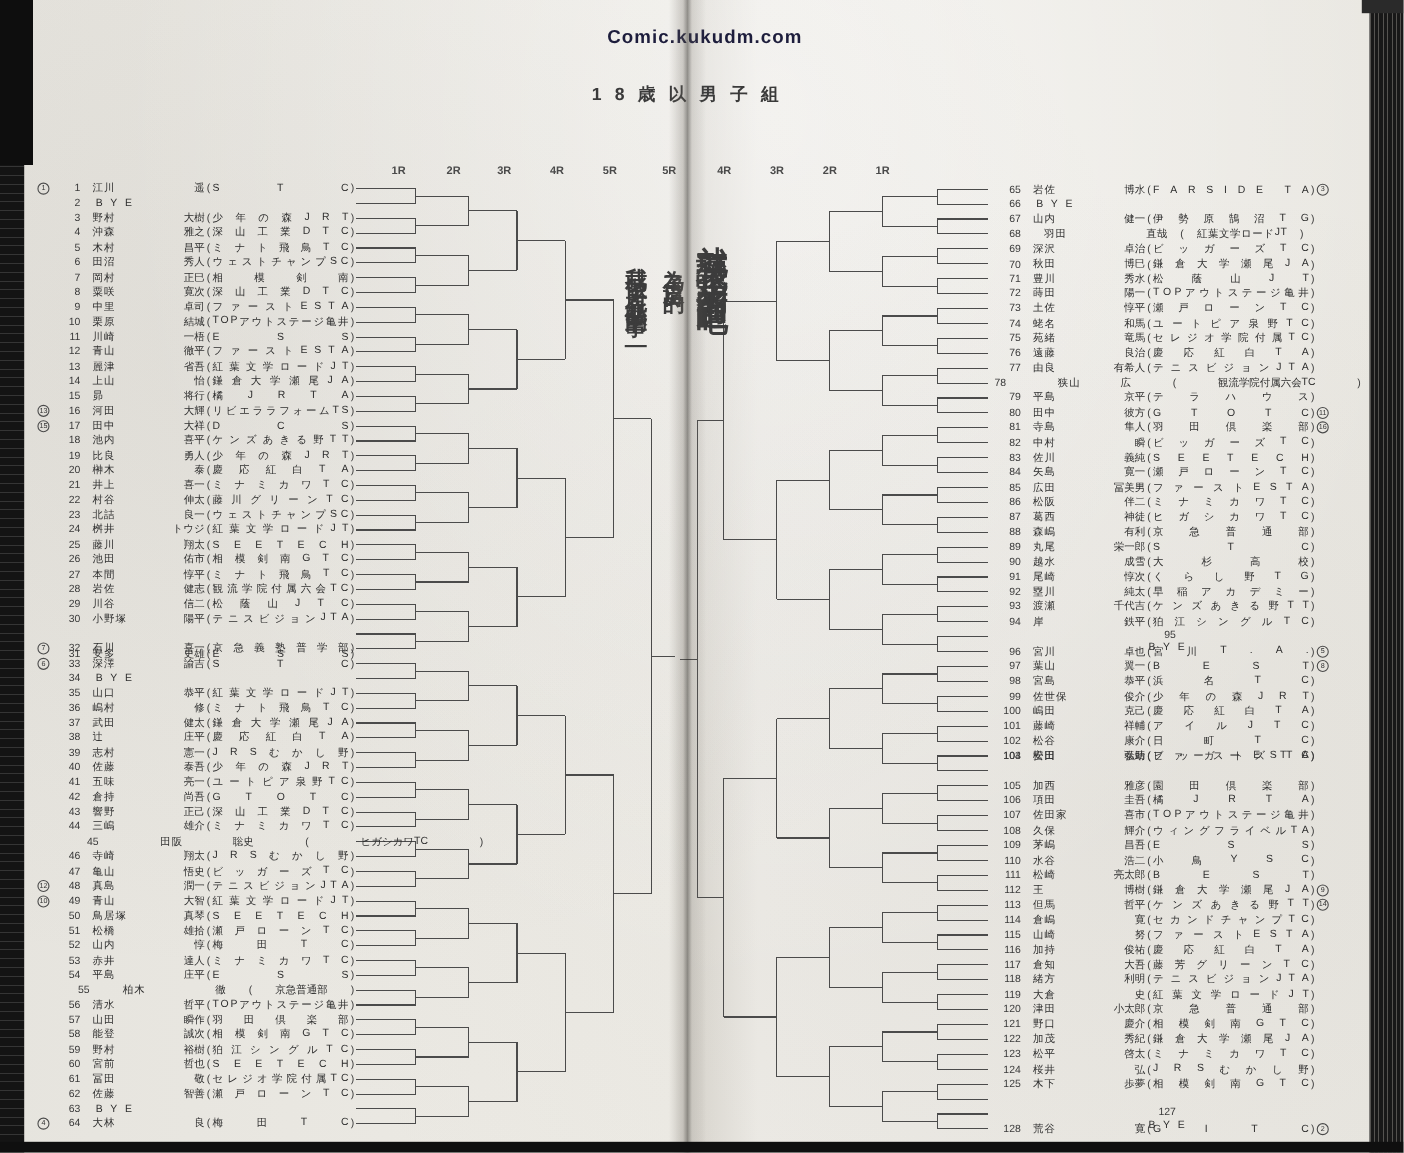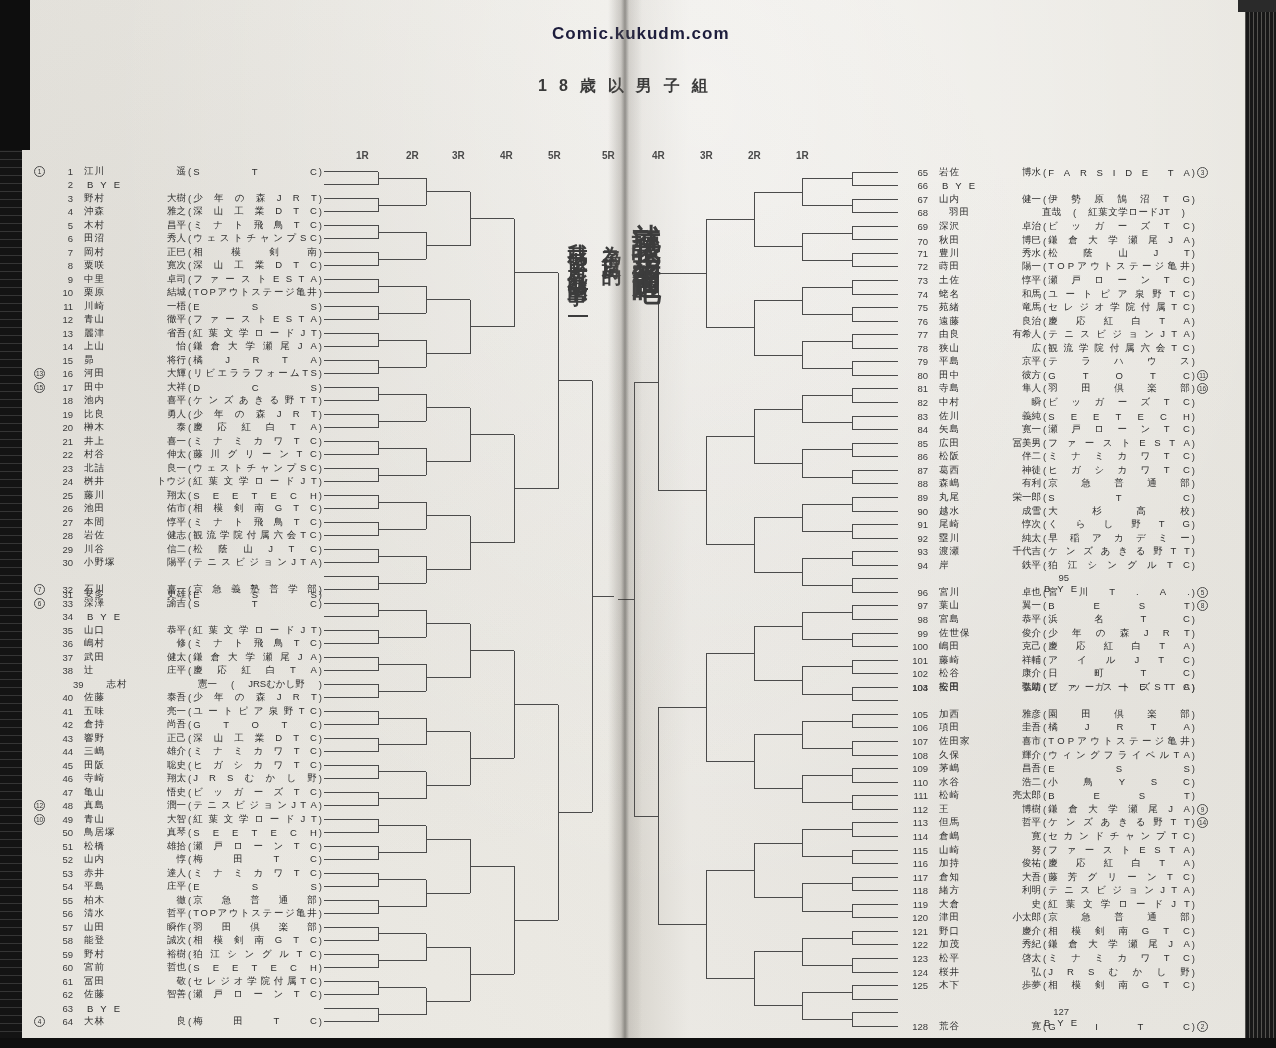--- a/index.html
+++ b/index.html
@@ -1088,21 +1088,21 @@
         <span class="club">
           <i>慶</i>
           <i>応</i>
           <i>紅</i>
           <i>白</i>
           <i>T</i>
           <i>A</i>
         </span>
         <span class="par">)</span>
       </div>
-      <div class="row l" style="top: 677.522px; gap: 12px;">
+      <div class="row l" style="top: 677.522px;">
         <span class="seedslot"></span>
         <span class="num">39</span>
         <span class="sur">志村</span>
         <span class="giv">憲一</span>
         <span class="par">(</span>
         <span class="club">
           <i>J</i>
           <i>R</i>
           <i>S</i>
           <i>む</i>
@@ -1190,21 +1190,21 @@
           <i>ミ</i>
           <i>ナ</i>
           <i>ミ</i>
           <i>カ</i>
           <i>ワ</i>
           <i>T</i>
           <i>C</i>
         </span>
         <span class="par">)</span>
       </div>
-      <div class="row l" style="top: 758.486px;">
+      <div class="row l" style="top: 758.486px; gap: 45px;">
         <span class="seedslot"></span>
         <span class="num">45</span>
         <span class="sur">田阪</span>
         <span class="giv">聡史</span>
         <span class="par">(</span>
         <span class="club">
           <i>ヒ</i>
           <i>ガ</i>
           <i>シ</i>
           <i>カ</i>
@@ -1362,21 +1362,21 @@
         <span class="sur">平島</span>
         <span class="giv">庄平</span>
         <span class="par">(</span>
         <span class="club">
           <i>E</i>
           <i>S</i>
           <i>S</i>
         </span>
         <span class="par">)</span>
       </div>
-      <div class="row l" style="top: 893.426px;">
+      <div class="row l" style="top: 893.426px; gap: 19px;">
         <span class="seedslot"></span>
         <span class="num">55</span>
         <span class="sur">柏木</span>
         <span class="giv">徹</span>
         <span class="par">(</span>
         <span class="club">
           <i>京</i>
           <i>急</i>
           <i>普</i>
           <i>通</i>
@@ -1753,21 +1753,21 @@
           <i>ジ</i>
           <i>ョ</i>
           <i>ン</i>
           <i>J</i>
           <i>T</i>
           <i>A</i>
         </span>
         <span class="par">)</span>
         <span class="seedslot"></span>
       </div>
-      <div class="row r" style="top: 341.53px;">
+      <div class="row r" style="top: 341.53px; gap: 36px;">
         <span class="num">78</span>
         <span class="sur">狭山</span>
         <span class="giv">広</span>
         <span class="par">(</span>
         <span class="club">
           <i>観</i>
           <i>流</i>
           <i>学</i>
           <i>院</i>
           <i>付</i>

